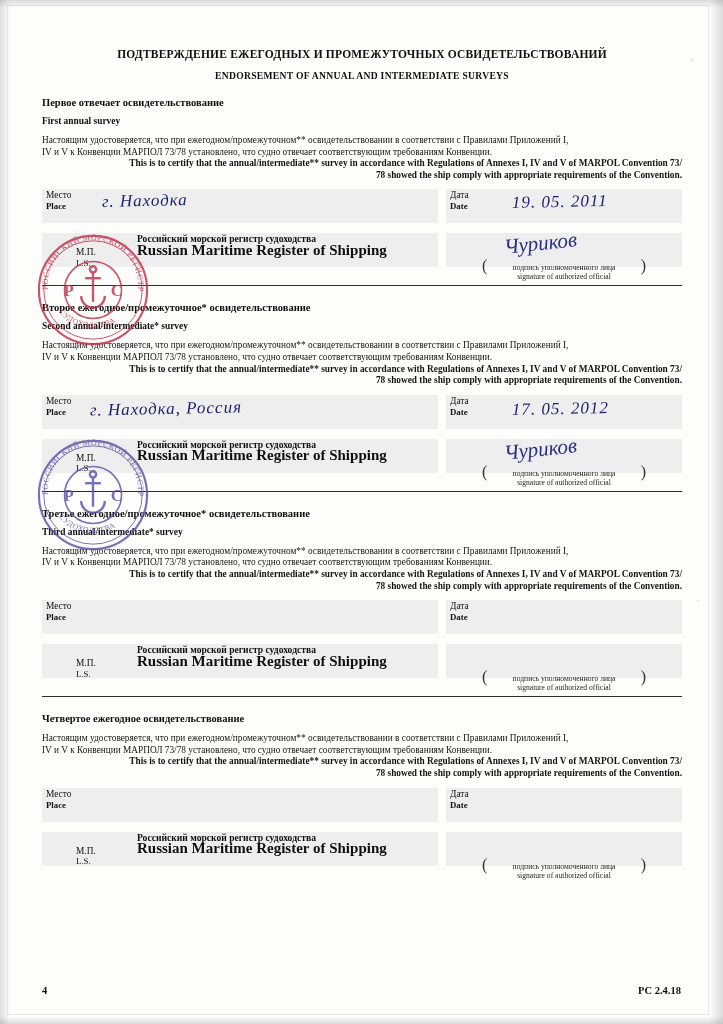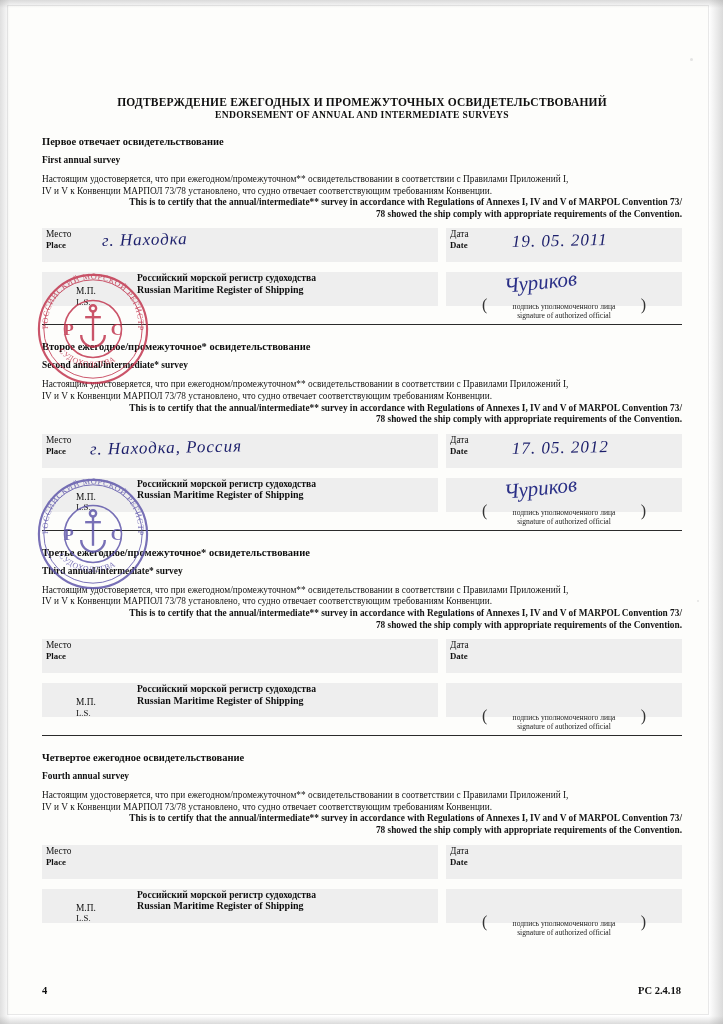--- a/index.html
+++ b/index.html
@@ -68,29 +68,28 @@
     width: 640px;
   }
 
   
   .doc-title-ru {
     text-align: center;
     font-size: 11.5px;
     letter-spacing: 0.2px;
     font-weight: 700;
     color: #101010;
-    margin-top: 48px;
   }
   .doc-title-en {
     text-align: center;
     font-size: 9.6px;
     letter-spacing: 0.3px;
     font-weight: 700;
     color: #101010;
-    margin-top: 1px;
+    margin-top: 10px;
   }
 
   
   .survey {
     position: relative;
     margin-top: 16px;
   }
   .survey-head-ru {
     font-size: 10.5px;
     font-weight: 700;
@@ -182,21 +181,21 @@
     font-size: 9.6px;
     line-height: 11.5px;
     color: #0f0f0f;
     z-index: 3;
   }
   .reg-names .ru {
     font-weight: 700;
   }
   .reg-names .en {
     font-weight: 700;
-    font-size: 10px;
+    font-size: 15px;
   }
   .ms-label {
     position: absolute;
     left: 34px;
     top: 14px;
     font-size: 9.4px;
     line-height: 10.6px;
     color: #111;
     z-index: 3;
   }
@@ -491,21 +490,20 @@
           <div>signature of authorized official</div>
           <span class="paren-r">)</span>
         </div>
       </div>
 
       <div class="rule"></div>
     </div>
 
     <div class="survey">
       <div class="survey-head-ru">Четвертое ежегодное освидетельствование</div>
-      <div class="survey-head-en">Fourth annual survey</div>
 
       <div class="cert-text">
         <div class="ru">Настоящим удостоверяется, что при ежегодном/промежуточном** освидетельствовании в соответствии с Правилами Приложений I,</div>
         <div class="ru">IV и V  к Конвенции МАРПОЛ 73/78 установлено, что судно отвечает соответствующим требованиям Конвенции.</div>
         <div class="en">This is to certify that the annual/intermediate** survey in accordance with Regulations of Annexes I, IV and V of MARPOL Convention 73/</div>
         <div class="en">78 showed the ship comply with appropriate requirements of the Convention.</div>
       </div>
 
       <div class="fields">
         <div class="field place"></div>

